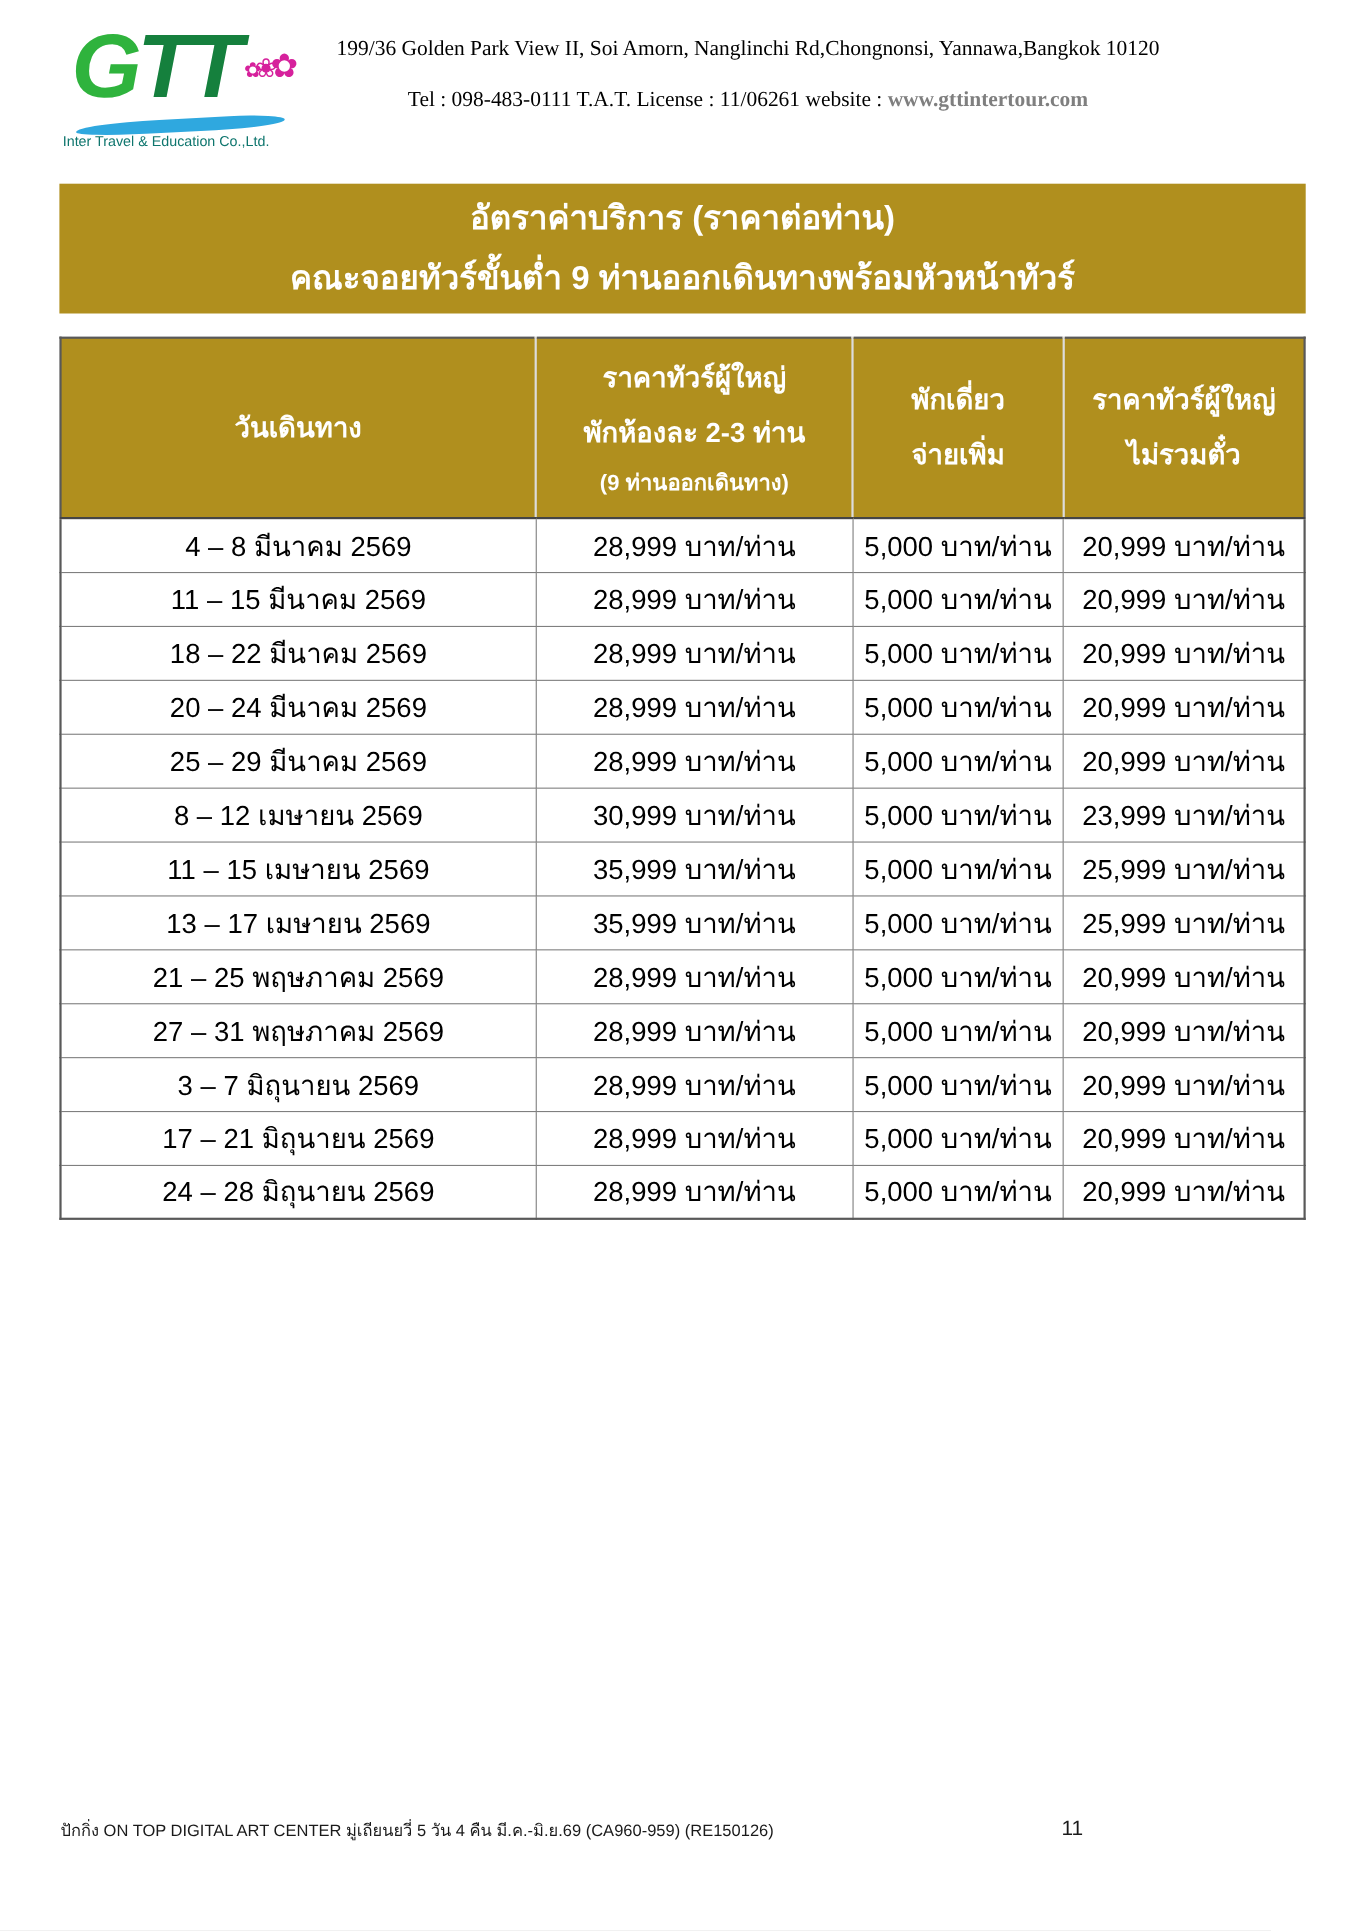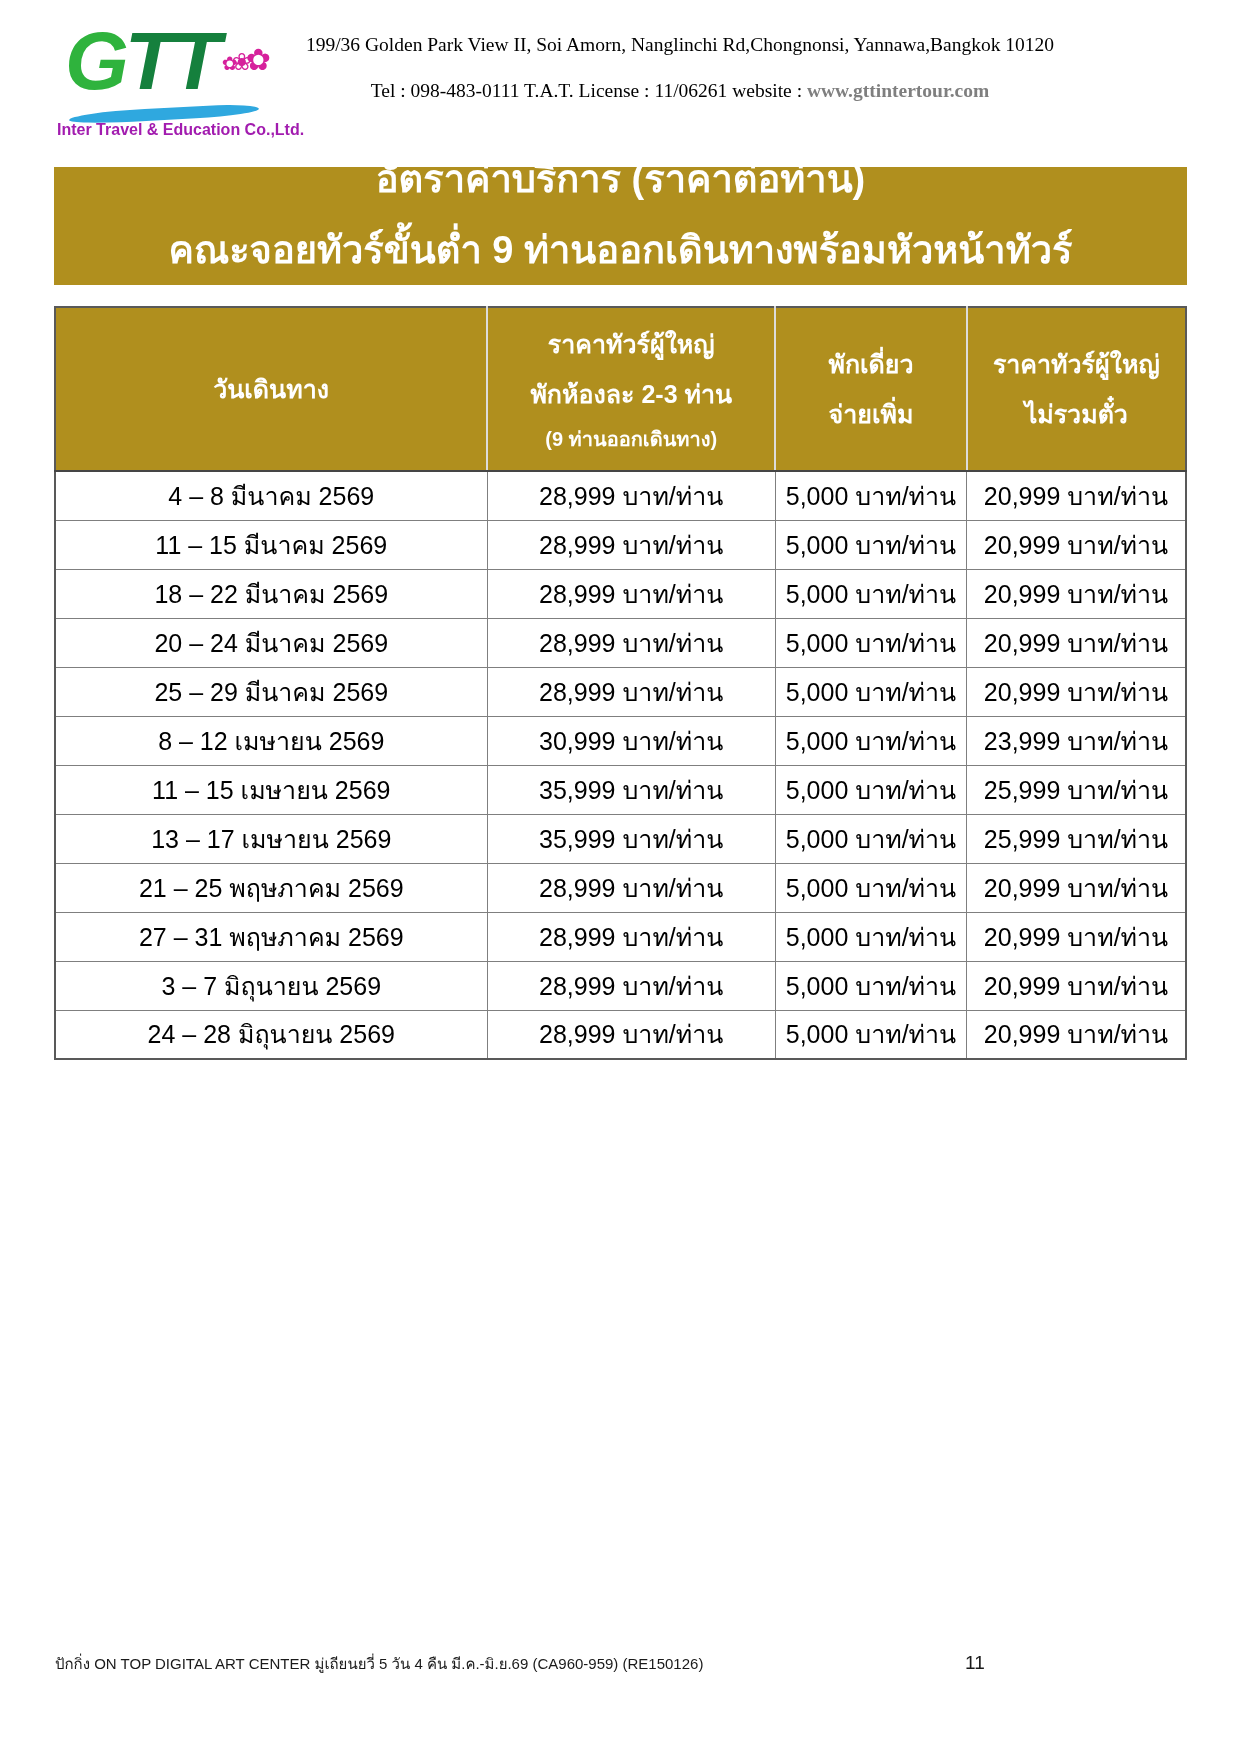--- a/index.html
+++ b/index.html
@@ -22,37 +22,37 @@
   .logo-flowers { position:absolute; right:10px; top:22px; font-size:30px; color:#d6219c; letter-spacing:-6px; }
   .logo-flowers .f2 { font-size:24px; }
   .logo-flowers .f3 { font-size:19px; }
   .logo-brush {
     position:absolute; left:12px; top:88px; width:190px; height:12px;
     background:#2fa8df; transform:rotate(-3deg);
     border-radius:60% 40% 50% 50% / 90% 70% 80% 60%;
   }
   .logo-tagline {
     position:absolute; left:0px; top:101px; width:218px;
-    font-size:16px; font-weight:bold; color:#a21caf; white-space:nowrap;
+    font-size:13px; font-weight:normal; color:#0f766e; white-space:nowrap;
     text-shadow:0 0 1px #ffffff;
   }
 
   .header-right {
     position:absolute; left:285px; top:34px; width:790px; text-align:center;
     font-family:Liberation Serif, serif; font-size:19.5px; color:#000;
   }
   .header-right .line2 { margin-top:24px; }
   .website { font-weight:bold; color:#7f7f7f; text-decoration:none; }
 
   
   .banner {
     position:absolute; left:54px; top:167px; width:1133px; height:118px;
     background:#b08f1e; color:#ffffff; text-align:center;
-    display:flex; flex-direction:column; justify-content:flex-end;
-    font-size:38px; font-weight:600; line-height:1.85;
+    display:flex; flex-direction:column; justify-content:center;
+    font-size:30px; font-weight:600; line-height:1.85;
   }
 
   
   .price-table {
     position:absolute; left:54px; top:306px; width:1133px;
     border-collapse:collapse; table-layout:fixed;
     border:2px solid #595959;
   }
   .price-table col.c1 { width:38.2%; }
   .price-table col.c2 { width:25.5%; }
@@ -199,20 +199,26 @@
           <td>5,000 บาท/ท่าน</td>
           <td>20,999 บาท/ท่าน</td>
         </tr>
         <tr>
           <td>3 – 7 มิถุนายน 2569</td>
           <td>28,999 บาท/ท่าน</td>
           <td>5,000 บาท/ท่าน</td>
           <td>20,999 บาท/ท่าน</td>
         </tr>
         <tr>
+          <td>17 – 21 มิถุนายน 2569</td>
+          <td>28,999 บาท/ท่าน</td>
+          <td>5,000 บาท/ท่าน</td>
+          <td>20,999 บาท/ท่าน</td>
+        </tr>
+        <tr>
           <td>24 – 28 มิถุนายน 2569</td>
           <td>28,999 บาท/ท่าน</td>
           <td>5,000 บาท/ท่าน</td>
           <td>20,999 บาท/ท่าน</td>
         </tr>
       </tbody>
   </table>
 
   <div class="footer-text">ปักกิ่ง ON TOP DIGITAL ART CENTER มู่เถียนยวี่ 5 วัน 4 คืน มี.ค.-มิ.ย.69 (CA960-959) (RE150126)</div>
   <div class="footer-page">11</div>

